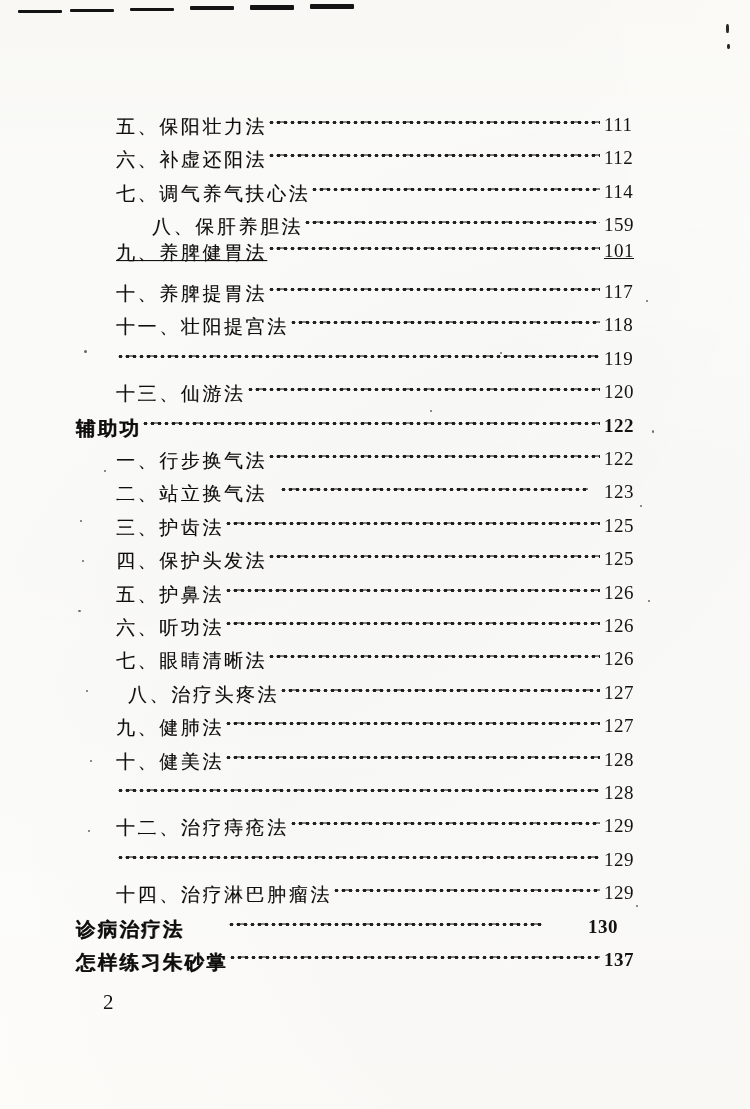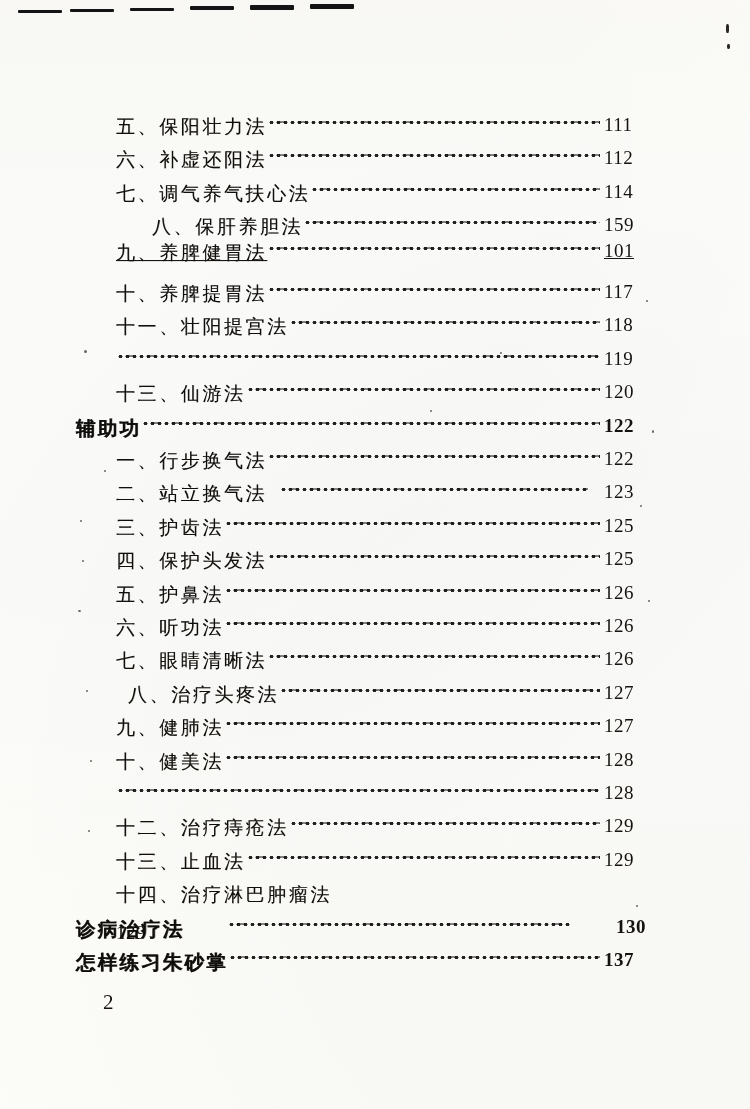--- a/index.html
+++ b/index.html
@@ -254,30 +254,29 @@
     <div class="row" style="left: 116px; right: 92px; top: 782px;">
       <span class="leader"></span>
       <span class="pageno">128</span>
     </div>
     <div class="row" style="left: 116px; right: 92px; top: 815px;">
       <span class="title">十二、治疗痔疮法</span>
       <span class="leader"></span>
       <span class="pageno">129</span>
     </div>
     <div class="row" style="left: 116px; right: 92px; top: 849px;">
-      <span class="title">十三、止血法</span>
       <span class="leader"></span>
       <span class="pageno">129</span>
     </div>
-    <div class="row" style="left: 116px; right: 92px; top: 882px; flex-direction: column;">
+    <div class="row" style="left: 116px; right: 92px; top: 882px;">
       <span class="title">十四、治疗淋巴肿瘤法</span>
       <span class="leader"></span>
       <span class="pageno">129</span>
     </div>
-    <div class="row bold" style="left: 76px; right: 80px; top: 916px; gap: 42px;">
+    <div class="row bold" style="left: 76px; right: 108px; top: 916px; gap: 42px;">
       <span class="title">诊病治疗法</span>
       <span class="leader"></span>
       <span class="pageno">130</span>
     </div>
     <div class="row bold" style="left: 76px; right: 92px; top: 949px;">
       <span class="title">怎样练习朱砂掌</span>
       <span class="leader"></span>
       <span class="pageno">137</span>
     </div>
   </div>

